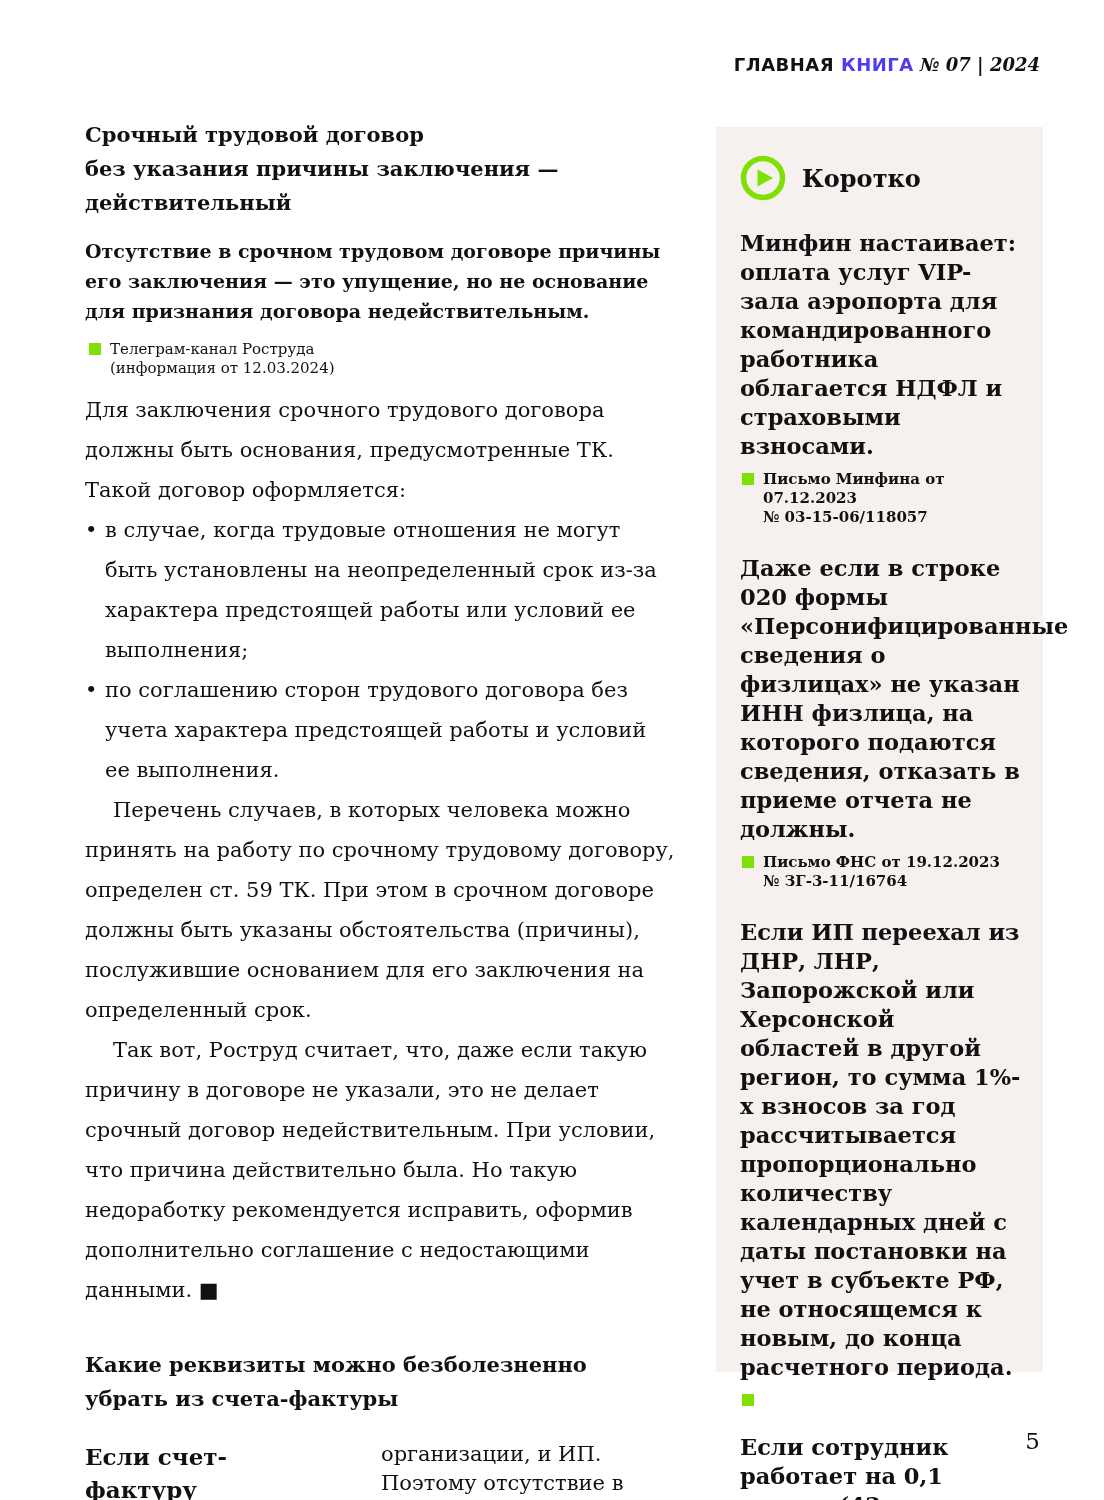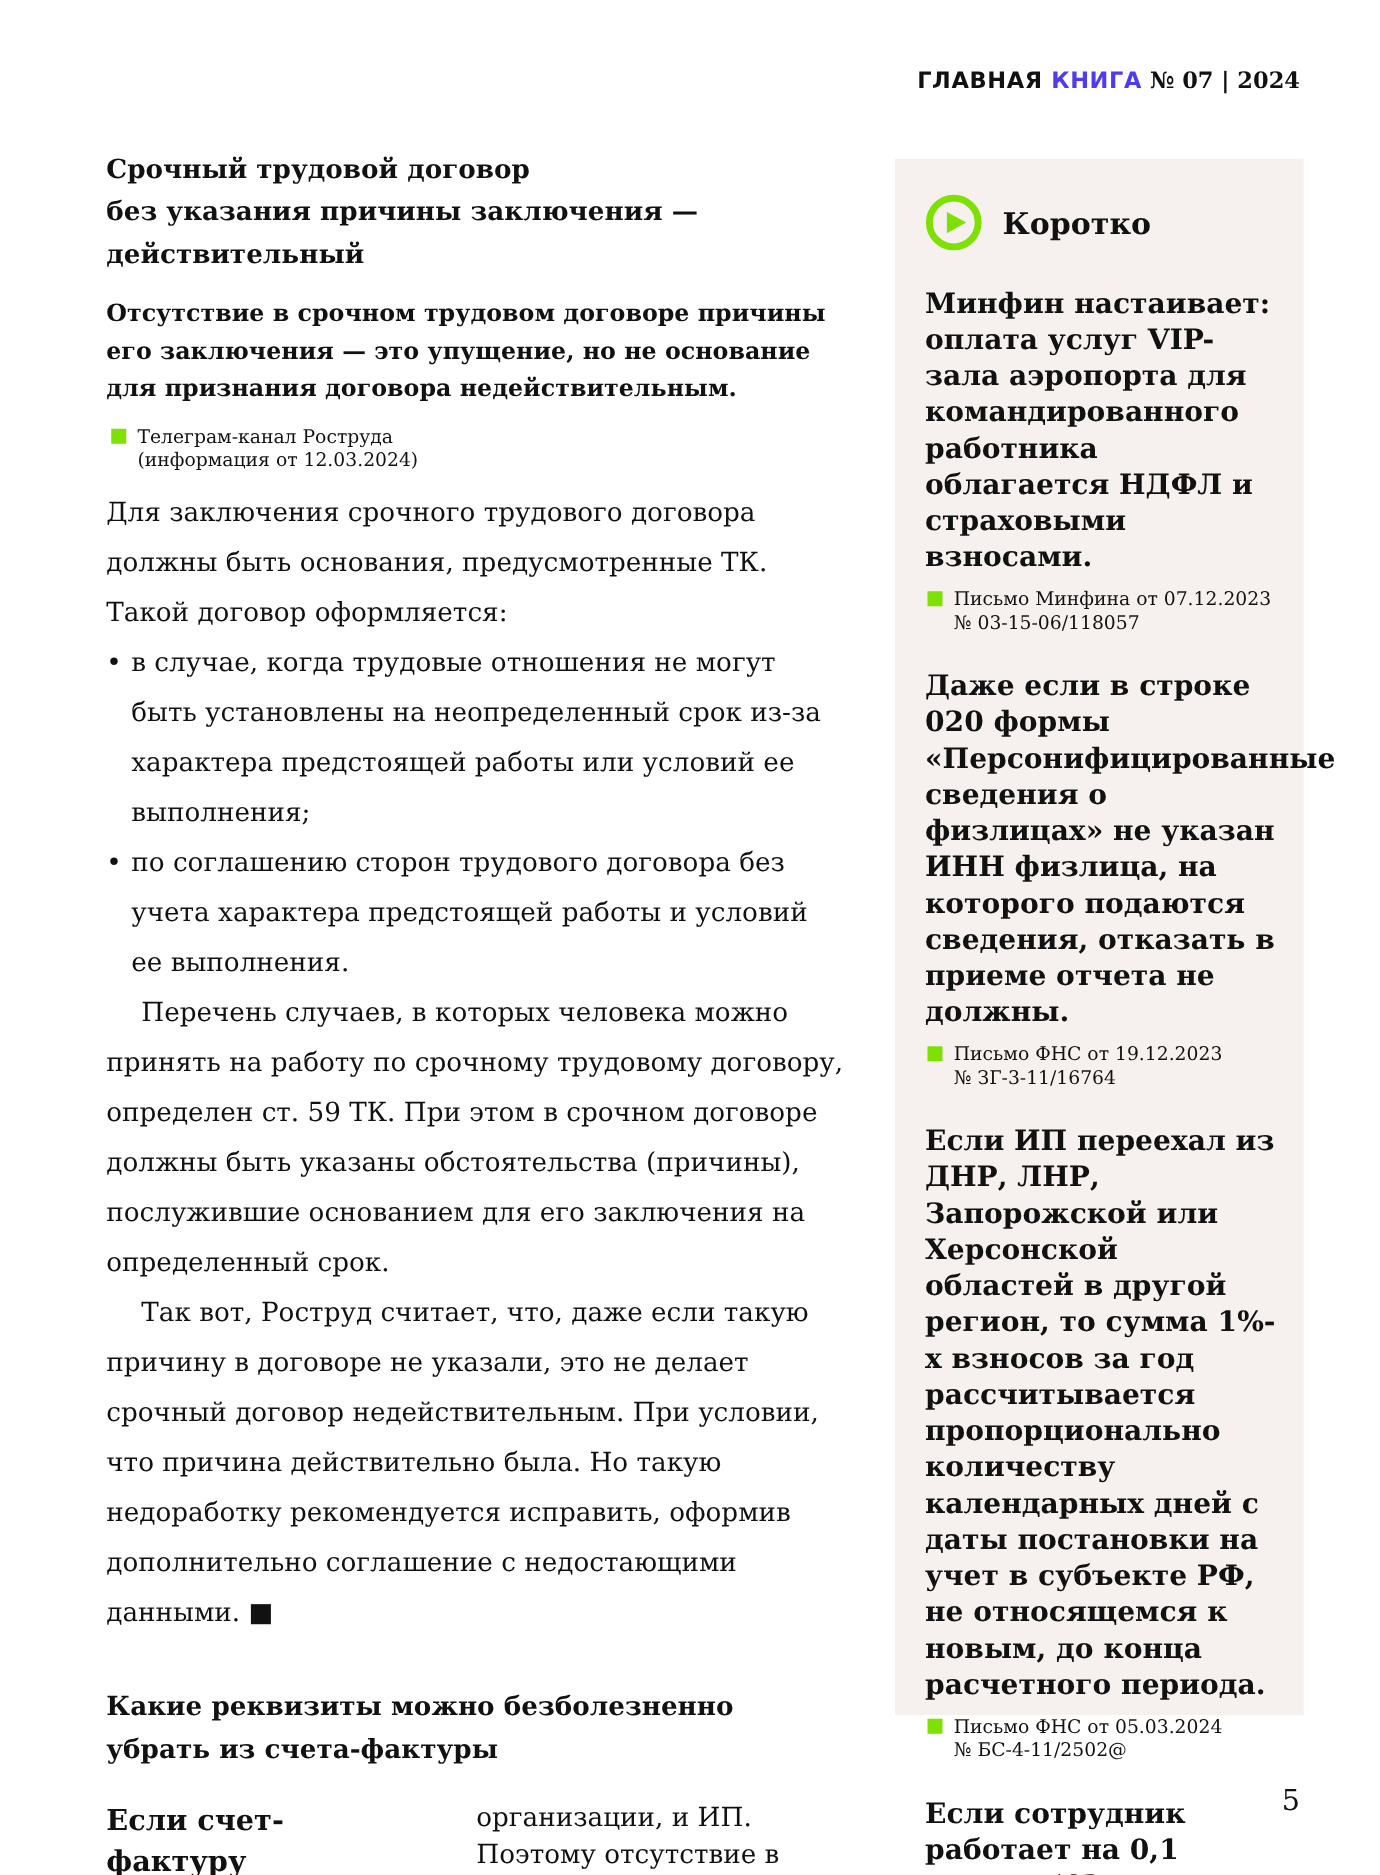--- a/index.html
+++ b/index.html
@@ -8,21 +8,21 @@
     font-family:"DejaVu Serif","Liberation Serif",serif;color:#111;
     -webkit-font-smoothing:antialiased;overflow:hidden;
   }
   
   .masthead{
     position:absolute;top:54px;right:64px;
     font-family:"DejaVu Sans","Liberation Sans",sans-serif;
     font-weight:bold;font-size:18px;letter-spacing:.5px;white-space:nowrap;
   }
   .masthead .accent{color:#4F3CF0;}
-  .masthead .issue{font-family:"DejaVu Serif","Liberation Serif",serif;letter-spacing:0;}
+  .masthead .issue{font-family:"DejaVu Serif","Liberation Serif",serif;letter-spacing:0;font-style:italic;}
   
   .main-col{position:absolute;left:85px;top:118px;width:592px;}
   .art-title{font-size:21px;line-height:34px;font-weight:bold;margin:0 0 16px 0;}
   .lead{font-size:19px;line-height:30px;font-weight:bold;margin:0 0 14px 0;}
   .source-row{display:flex;align-items:flex-start;margin:0 0 6px 4px;}
   .green-square{width:12px;height:12px;background:#7FE003;flex:0 0 12px;margin-top:3px;}
   .source-text{font-size:15px;line-height:19px;margin-left:9px;}
   .bodytext{font-size:21px;line-height:40px;}
   .bodytext p{margin:0;}
   .p-indent{text-indent:28px;}
@@ -37,21 +37,21 @@
   .col-body{font-size:21px;line-height:29px;margin-top:12px;}
   
   .sidebar{
     position:absolute;left:716px;top:127px;width:327px;height:1245px;
     background:#F6F1EF;box-sizing:border-box;padding:24px 22px 24px 24px;
   }
   .sb-header{display:flex;align-items:center;margin:4px 0 28px 0;}
   .sb-header-title{font-size:24px;font-weight:bold;margin-left:16px;}
   .play-icon{width:46px;height:46px;display:block;}
   .sb-item-text{font-size:22.5px;line-height:29px;font-weight:bold;margin:0 0 9px 0;}
-  .sb-source{display:flex;align-items:flex-start;margin:0 0 27px 2px;}
+  .sb-source{display:flex;align-items:flex-start;margin:0 0 27px 2px;font-weight:bold;}
   
   .page-num{position:absolute;top:1428px;right:64px;font-size:23px;}
 </style>
 </head>
 <body>
 
 <div class="masthead">
   <span>ГЛАВНАЯ </span><span class="accent">КНИГА</span><span class="issue"> № 07 | 2024</span>
 </div>
 
@@ -132,24 +132,20 @@
         <div>Письмо ФНС от 19.12.2023</div>
         <div>№ ЗГ-3-11/16764</div>
       </span>
     </div>
   </div>
 
   <div>
     <p class="sb-item-text">Если ИП переехал из ДНР, ЛНР, Запорожской или Херсонской областей в другой регион, то сумма 1%-х взносов за год рассчитывается пропорционально количеству календарных дней с даты постановки на учет в субъекте РФ, не относящемся к новым, до конца расчетного периода.</p>
     <div class="sb-source">
       <span class="green-square"></span>
-      <span class="source-text">
-        <div>Письмо ФНС от 05.03.2024</div>
-        <div>№ БС-4-11/2502@</div>
-      </span>
     </div>
   </div>
 
   <div>
     <p class="sb-item-text">Если сотрудник работает на 0,1 ставки (43 минуты в день), то в рабочий предпраздничный день он может не выходить на работу.</p>
 
   </div>
 </div>
 
 <div class="page-num">5</div>

